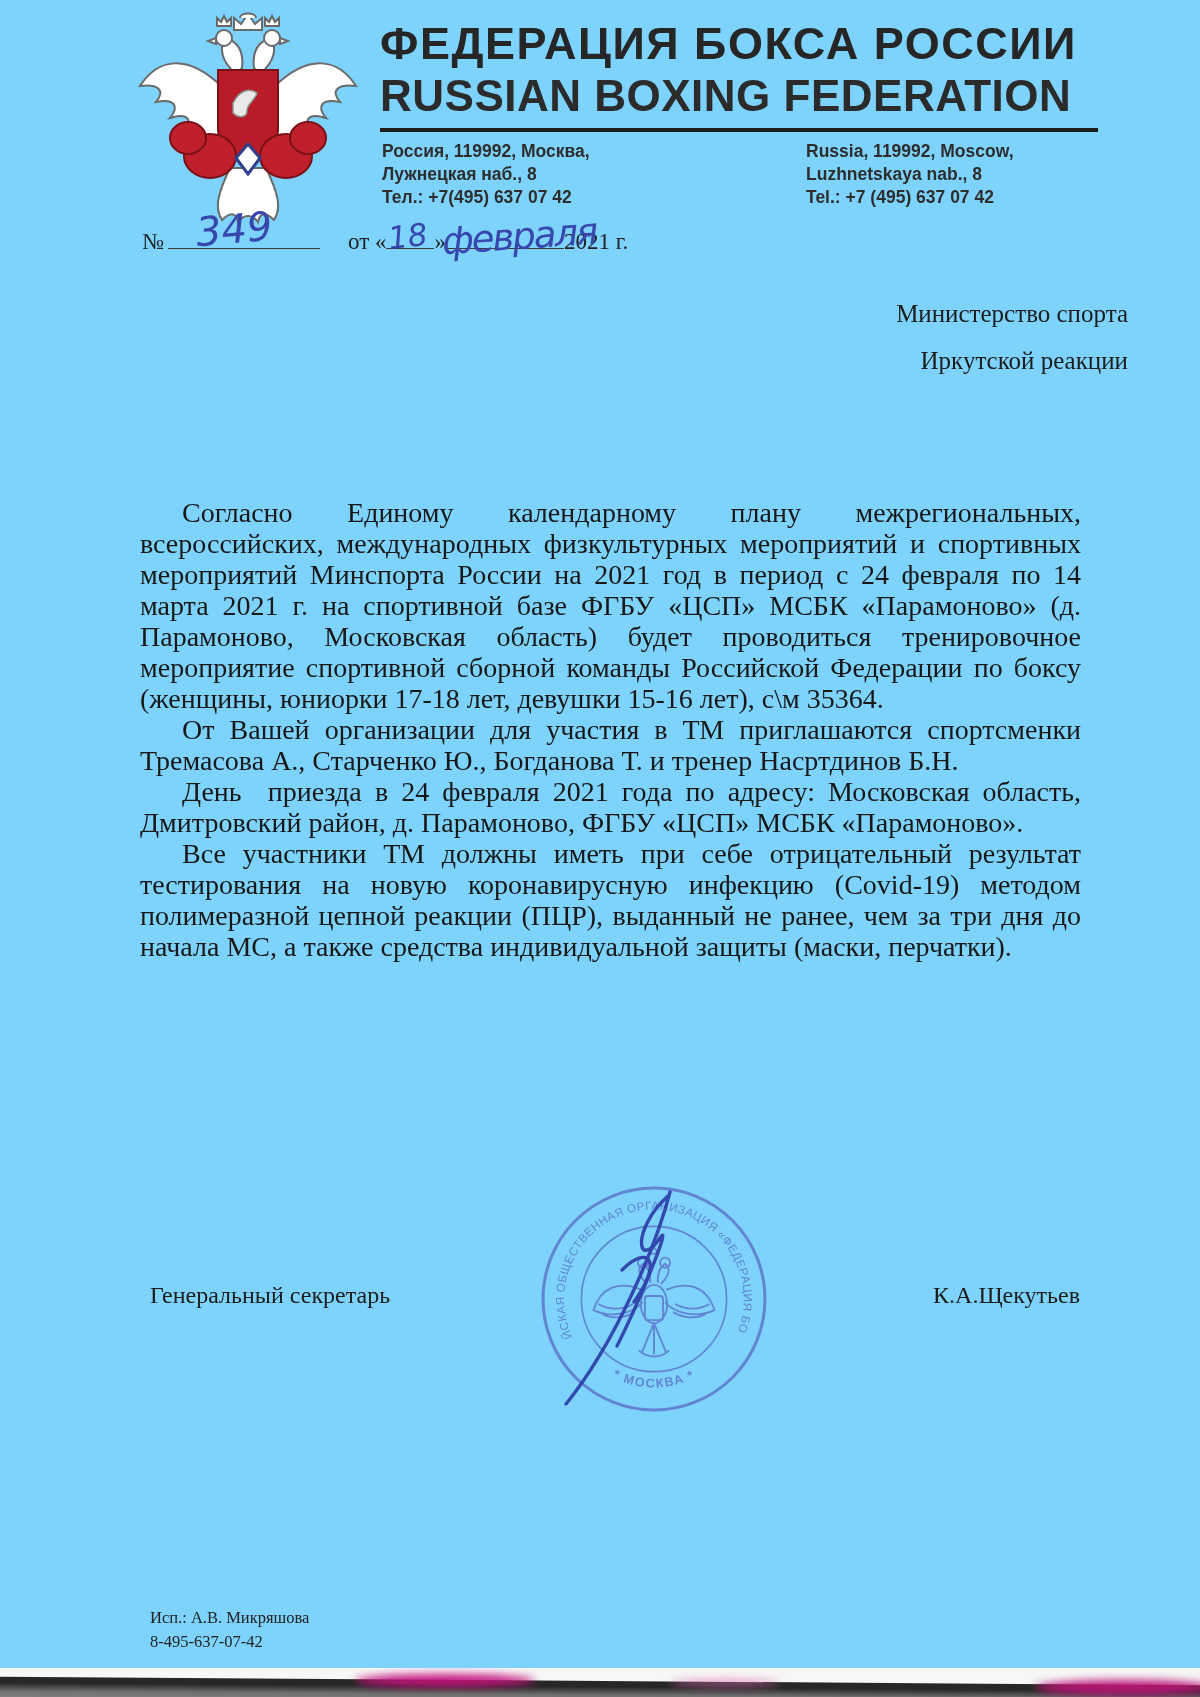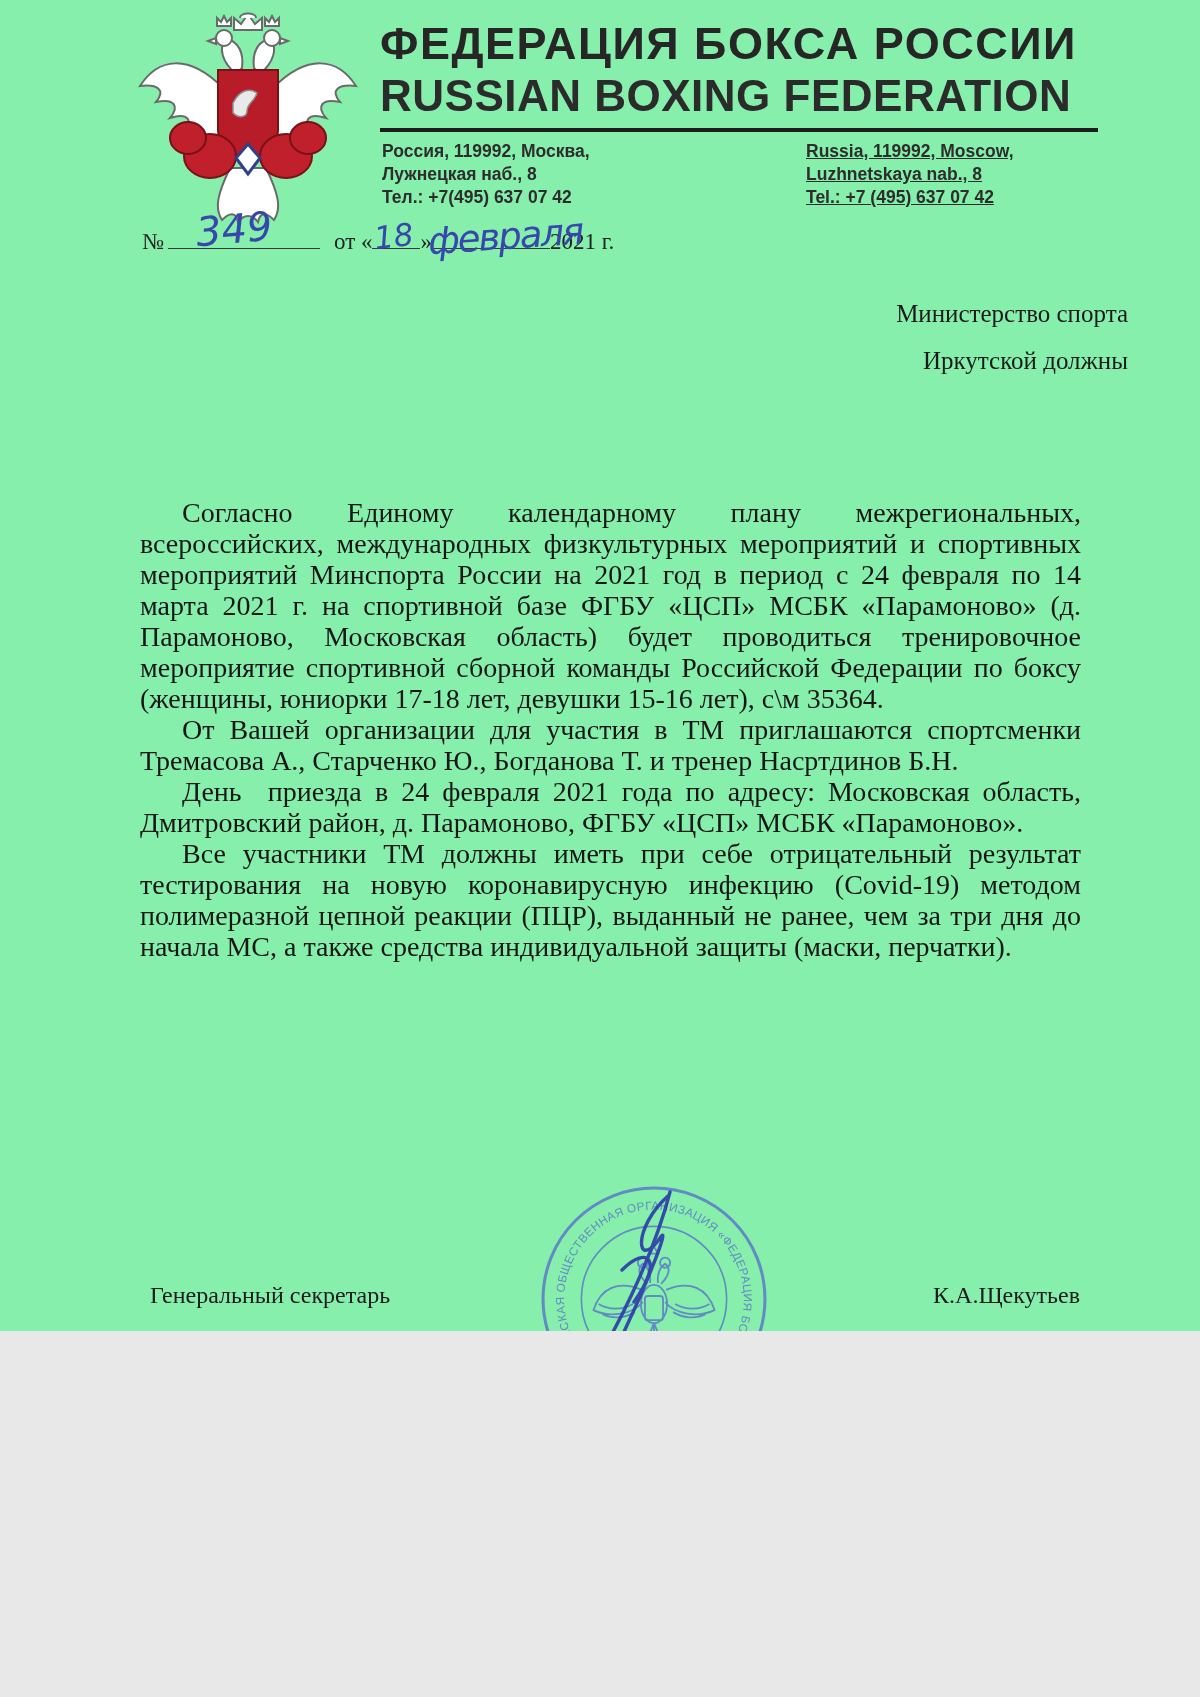--- a/index.html
+++ b/index.html
@@ -1,17 +1,17 @@
 <!DOCTYPE html>
 <html><head>
 <meta charset="utf-8">
 <style>
   html,body{margin:0;padding:0;background:#e8e8e8;}
   .page{
-    position:relative;width:1200px;height:1331px;background:#86efac;
+    position:relative;width:1200px;height:1697px;background:#7dd3fc;
     margin:0 auto;overflow:hidden;
     font-family:"Liberation Serif","DejaVu Serif",serif;color:#1d1d1d;
   }
   
   .logo{position:absolute;left:118px;top:8px;width:260px;height:220px;}
   .titleblock{position:absolute;left:380px;top:18px;width:720px;}
   .title-ru{
     font-family:"Liberation Sans","DejaVu Sans",sans-serif;font-weight:bold;
     font-size:45px;letter-spacing:1.5px;color:#262626;line-height:52px;white-space:nowrap;
   }
@@ -19,35 +19,35 @@
     font-family:"Liberation Sans","DejaVu Sans",sans-serif;font-weight:bold;
     font-size:44px;letter-spacing:0.5px;color:#2b2b2b;line-height:52px;white-space:nowrap;
   }
   .title-rule{position:absolute;left:380px;top:128px;width:718px;height:4px;background:#1d1d1d;}
   .addr{
     position:absolute;top:140px;width:340px;
     font-family:"Liberation Sans","DejaVu Sans",sans-serif;font-weight:bold;
     font-size:17.5px;line-height:23px;color:#2d2d2d;
   }
   .addr-ru{left:382px;}
-  .addr-en{left:806px;text-decoration:underline;}
+  .addr-en{left:806px;}
   
   .refline{position:absolute;left:142px;top:214px;height:60px;display:flex;align-items:baseline;font-size:23px;color:#222;}
   .blank{display:inline-block;border-bottom:1.6px solid #3a3a3a;position:relative;height:34px;}
   .blank-num{width:152px;margin-left:4px;}
   .blank-day{width:48px;}
   .blank-month{width:118px;}
   .hand{
     position:absolute;font-family:"DejaVu Sans",sans-serif;font-style:italic;
     color:#3847ab;white-space:nowrap;pointer-events:none;
   }
   .hand-num{left:28px;bottom:-4px;font-size:40px;transform:rotate(-5deg);}
   .hand-day{left:2px;bottom:-6px;font-size:31px;transform:rotate(-7deg);}
   .hand-month{left:-4px;bottom:-10px;font-size:37px;transform:rotate(-4deg);letter-spacing:-2px;}
-  .ref-ot{margin-left:14px;}
+  .ref-ot{margin-left:28px;}
   
   .recipient{
     position:absolute;right:72px;top:290px;text-align:right;
     font-size:25px;line-height:47px;color:#1c1c1c;
   }
   
   .body{
     position:absolute;left:140px;top:497px;width:941px;
     font-size:28px;line-height:31px;text-align:justify;color:#181818;
   }
@@ -139,21 +139,21 @@
     </span>
     <span>»</span>
     <span class="blank blank-month">
       <span class="hand hand-month">февраля</span>
     </span>
     <span>2021 г.</span>
   </div>
 
   <div class="recipient">
     <div>Министерство спорта</div>
-    <div>Иркутской должны</div>
+    <div>Иркутской реакции</div>
   </div>
 
   <div class="body">
     <p>Согласно Единому календарному плану межрегиональных, всероссийских, международных физкультурных мероприятий и спортивных мероприятий Минспорта России на 2021 год в период с 24 февраля по 14 марта 2021 г. на спортивной базе ФГБУ «ЦСП» МСБК «Парамоново» (д. Парамоново, Московская область) будет проводиться тренировочное мероприятие спортивной сборной команды Российской Федерации по боксу (женщины, юниорки 17-18 лет, девушки 15-16 лет), с\м 35364.</p>
     <p>От Вашей организации для участия в ТМ приглашаются спортсменки Тремасова А., Старченко Ю., Богданова Т. и тренер Насртдинов Б.Н.</p>
     <p>День&nbsp; приезда в 24 февраля 2021 года по адресу: Московская область, Дмитровский район, д. Парамоново, ФГБУ «ЦСП» МСБК «Парамоново».</p>
     <p>Все участники ТМ должны иметь при себе отрицательный результат тестирования на новую коронавирусную инфекцию (Covid-19) методом полимеразной цепной реакции (ПЦР), выданный не ранее, чем за три дня до начала МС, а также средства индивидуальной защиты (маски, перчатки).</p>
   </div>
 
   <div class="sig-role">Генеральный секретарь</div>

